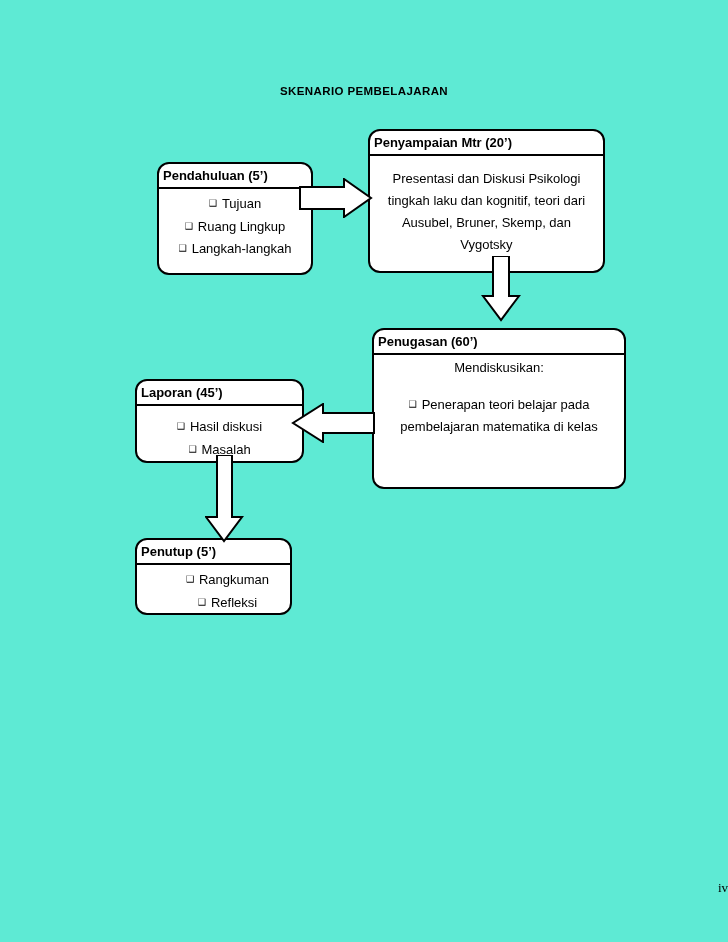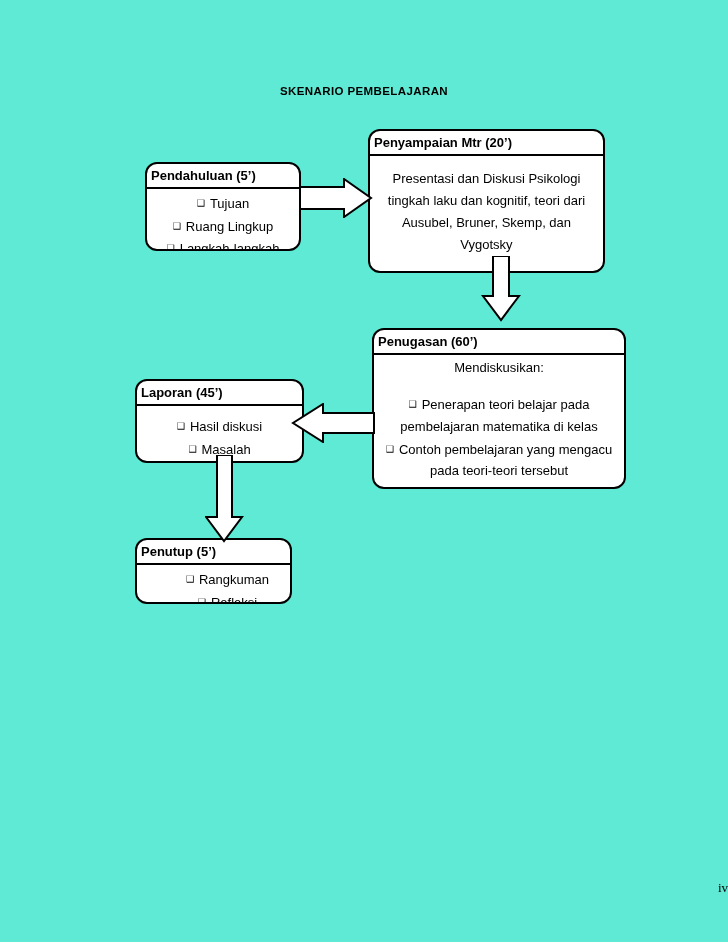--- a/index.html
+++ b/index.html
@@ -72,25 +72,25 @@
     white-space: normal;
   }
   .bx {
     font-family: "DejaVu Sans", sans-serif;
     font-size: 9px;
     vertical-align: 1.5px;
     margin-right: 5px;
   }
 
   
-  #node-pendahuluan { left: 145px; top: 162px; width: 156px; height: 89px; }
+  #node-pendahuluan { left: 157px; top: 162px; width: 156px; height: 113px; }
   #node-penyampaian { left: 368px; top: 129px; width: 237px; height: 144px; }
   #node-penugasan   { left: 372px; top: 328px; width: 254px; height: 161px; }
   #node-laporan     { left: 135px; top: 379px; width: 169px; height: 84px; }
-  #node-penutup     { left: 135px; top: 538px; width: 157px; height: 66px; }
+  #node-penutup     { left: 135px; top: 538px; width: 157px; height: 77px; }
 
   
   .arrow {
     position: absolute;
   }
   .arrow svg { display: block; }
 
   #arrow-pendahuluan-penyampaian { left: 299px; top: 178px; }
   #arrow-penyampaian-penugasan   { left: 481px; top: 256px; }
   #arrow-penugasan-laporan       { left: 291px; top: 403px; }
@@ -128,21 +128,20 @@
     <div class="node-body" style="padding-top:12px;">
       <span class="bullet-line wrapline">Presentasi dan Diskusi Psikologi tingkah laku dan kognitif, teori dari Ausubel, Bruner, Skemp, dan Vygotsky</span>
     </div>
   </div>
 
   <div class="node" id="node-penugasan">
     <div class="node-title">Penugasan (60’)</div>
     <div class="node-body" style="padding-top:2px;">
       <span class="lead">Mendiskusikan:</span>
       <span class="bullet-line wrapline"><span class="bx">❑</span><span>Penerapan teori belajar pada pembelajaran matematika di kelas</span></span>
-      <span class="bullet-line wrapline"><span class="bx">❑</span><span>Contoh pembelajaran yang mengacu pada teori-teori tersebut</span></span>
     </div>
   </div>
 
   <div class="node" id="node-laporan">
     <div class="node-title">Laporan (45’)</div>
     <div class="node-body" style="padding-top:9px;">
       <span class="bullet-line"><span class="bx">❑</span><span>Hasil diskusi</span></span>
       <span class="bullet-line"><span class="bx">❑</span><span>Masalah</span></span>
     </div>
   </div>

